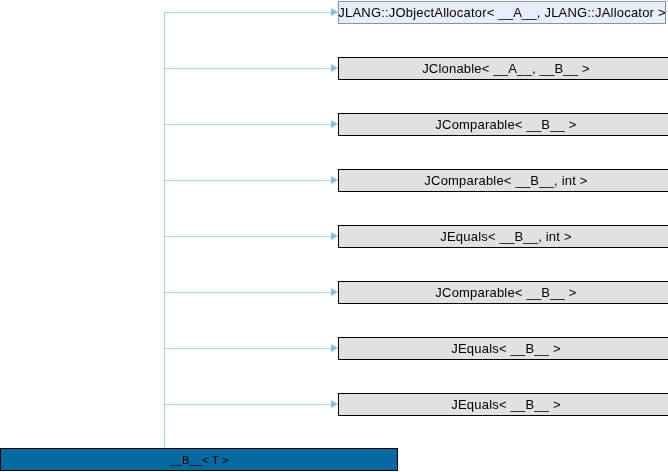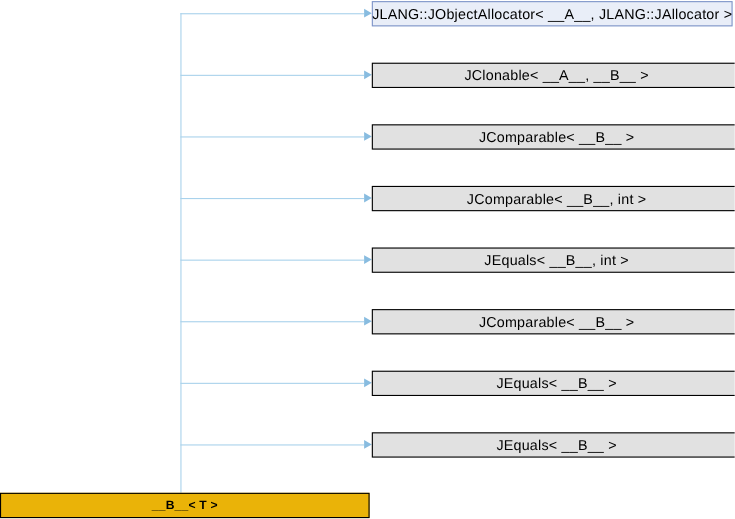--- a/index.html
+++ b/index.html
@@ -47,33 +47,32 @@
     background: #E9EEF8;
     border-color: #7E94C8;
     cursor: pointer;
   }
   .r0 { top: 1px; }   .r1 { top: 57px; }  .r2 { top: 113px; } .r3 { top: 169px; }
   .r4 { top: 225px; } .r5 { top: 281px; } .r6 { top: 337px; } .r7 { top: 393px; }
   .base-node {
     position: absolute;
     left: 0;
     top: 448px;
-    width: 336px;
+    width: 398px;
     height: 23px;
     box-sizing: border-box;
-    background: #eab308;
+    background: #0369a1;
     border: 1px solid #000000;
     display: flex;
     align-items: center;
     justify-content: center;
     font-size: 11px;
     color: #000000;
     letter-spacing: 0.2px;
     white-space: nowrap;
-    font-weight: bold;
   }
 </style>
 </head>
 <body>
 
 <div class="canvas">
 
   <div class="edge trunk"></div>
 
   <div class="edge branch b0"></div>

